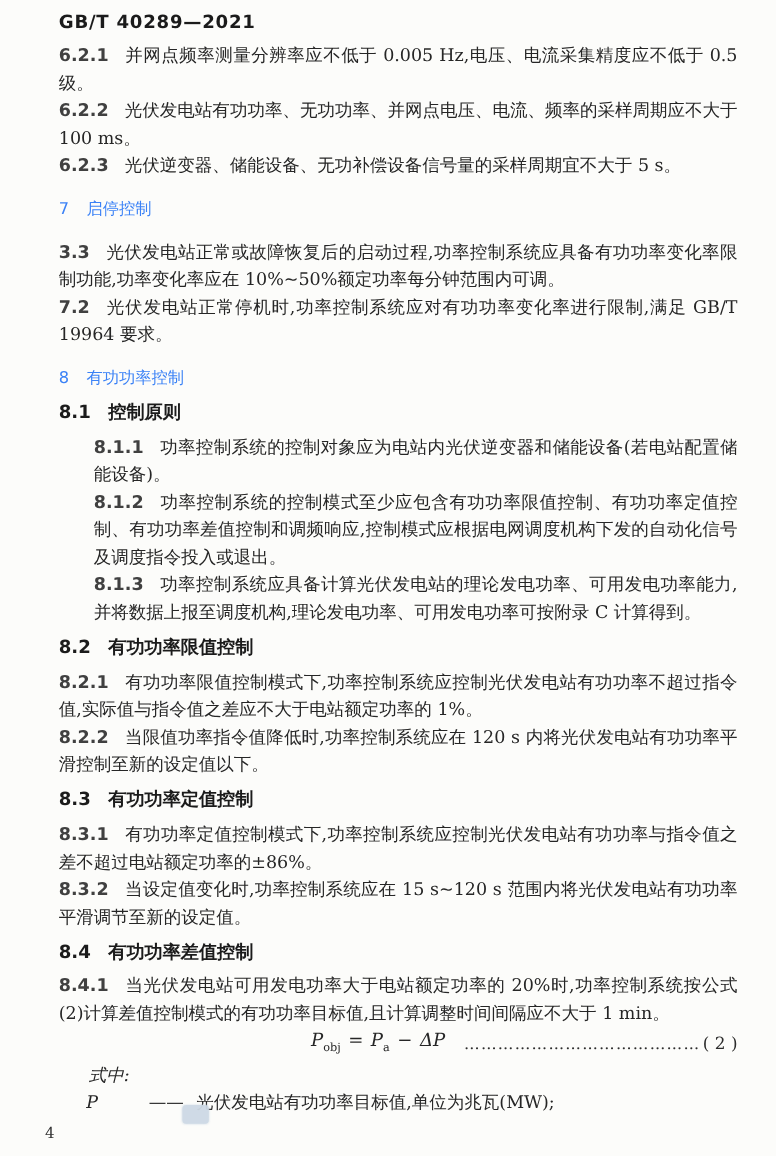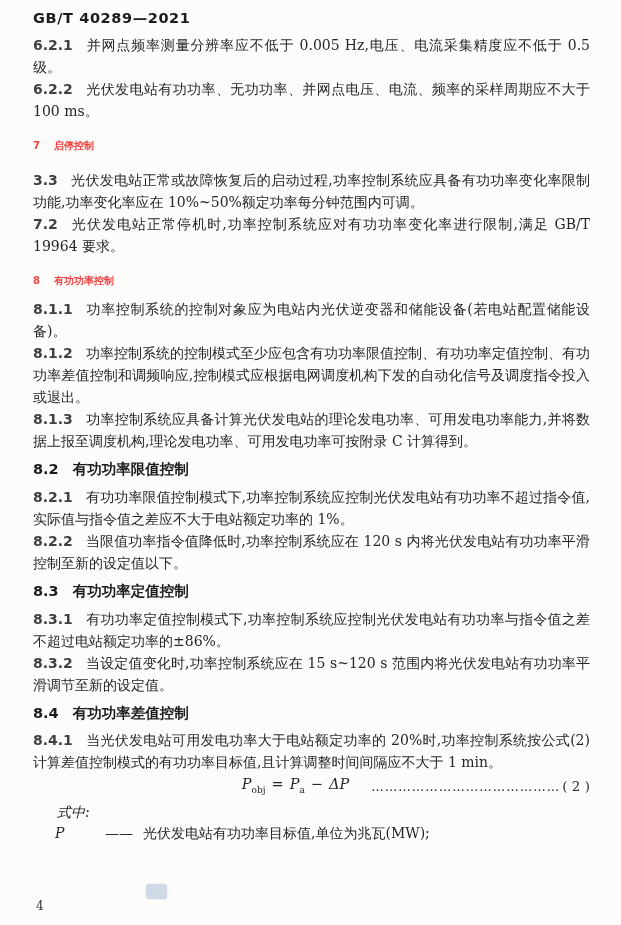--- a/index.html
+++ b/index.html
@@ -2,32 +2,32 @@
 <html><head>
 <meta charset="utf-8">
 <style>
   html,body{margin:0;padding:0;background:#ddd;}
   .page{
     position:relative;
     width:621px;height:925px;
     margin:0 auto;
     background:#fcfcfa;
     box-sizing:border-box;
-    padding:10px 31px 0 33px;
+    padding:10px 31px 0 47px;
     font-family:"DejaVu Serif","Liberation Serif",serif;
     color:#232323;
     overflow:hidden;
   }
   .doc-code{
     font-family:"DejaVu Sans","Liberation Sans",sans-serif;
     font-weight:bold;font-size:14.5px;letter-spacing:.6px;color:#1b1b1b;
   }
   .chapter{
     font-family:"DejaVu Sans","Liberation Sans",sans-serif;
-    font-weight:bold;font-size:10px;color:#ef4444;
+    font-weight:normal;font-size:13px;color:#3b82f6;
     margin-top:13px;line-height:21px;
   }
   .section{
     font-family:"DejaVu Sans","Liberation Sans",sans-serif;
     font-weight:bold;font-size:14.5px;color:#1b1b1b;
     margin-top:7px;line-height:20px;
   }
   .chapter .num,.section .num{margin-right:14px;}
   .clause-group{margin-top:8px;}
   p.clause{
@@ -72,37 +72,41 @@
 <body>
 
 <div class="page">
 
   <div class="doc-code">GB/T 40289—2021</div>
 
 
   <div class="clause-group">
     <p class="clause"><span class="cnum">6.2.1</span><span>并网点频率测量分辨率应不低于 0.005 Hz,电压、电流采集精度应不低于 0.5 级。</span></p>
     <p class="clause"><span class="cnum">6.2.2</span><span>光伏发电站有功功率、无功功率、并网点电压、电流、频率的采样周期应不大于 100 ms。</span></p>
+    <p class="clause"><span class="cnum">6.2.3</span><span>光伏逆变器、储能设备、无功补偿设备信号量的采样周期宜不大于 5 s。</span></p>
   </div>
 
   <div class="chapter">
     <span class="num">7</span><span>启停控制</span>
   </div>
 
   <div class="clause-group" style="margin-top:13px;">
     <p class="clause"><span class="cnum">3.3</span><span>光伏发电站正常或故障恢复后的启动过程,功率控制系统应具备有功功率变化率限制功能,功率变化率应在 10%~50%额定功率每分钟范围内可调。</span></p>
     <p class="clause"><span class="cnum">7.2</span><span>光伏发电站正常停机时,功率控制系统应对有功功率变化率进行限制,满足 GB/T 19964 要求。</span></p>
   </div>
 
   <div class="chapter">
     <span class="num">8</span><span>有功功率控制</span>
   </div>
 
+  <div class="section">
+    <span class="num">8.1</span><span>控制原则</span>
+  </div>
 
-  <div class="clause-group" style="margin-top:7px;">
+  <div class="clause-group" style="margin-top:7px;margin-left:28px;">
     <p class="clause"><span class="cnum">8.1.1</span><span>功率控制系统的控制对象应为电站内光伏逆变器和储能设备(若电站配置储能设备)。</span></p>
     <p class="clause"><span class="cnum">8.1.2</span><span>功率控制系统的控制模式至少应包含有功功率限值控制、有功功率定值控制、有功功率差值控制和调频响应,控制模式应根据电网调度机构下发的自动化信号及调度指令投入或退出。</span></p>
     <p class="clause"><span class="cnum">8.1.3</span><span>功率控制系统应具备计算光伏发电站的理论发电功率、可用发电功率能力,并将数据上报至调度机构,理论发电功率、可用发电功率可按附录 C 计算得到。</span></p>
   </div>
 
   <div class="section">
     <span class="num">8.2</span><span>有功功率限值控制</span>
   </div>
 
   <div class="clause-group" style="margin-top:7px;">

